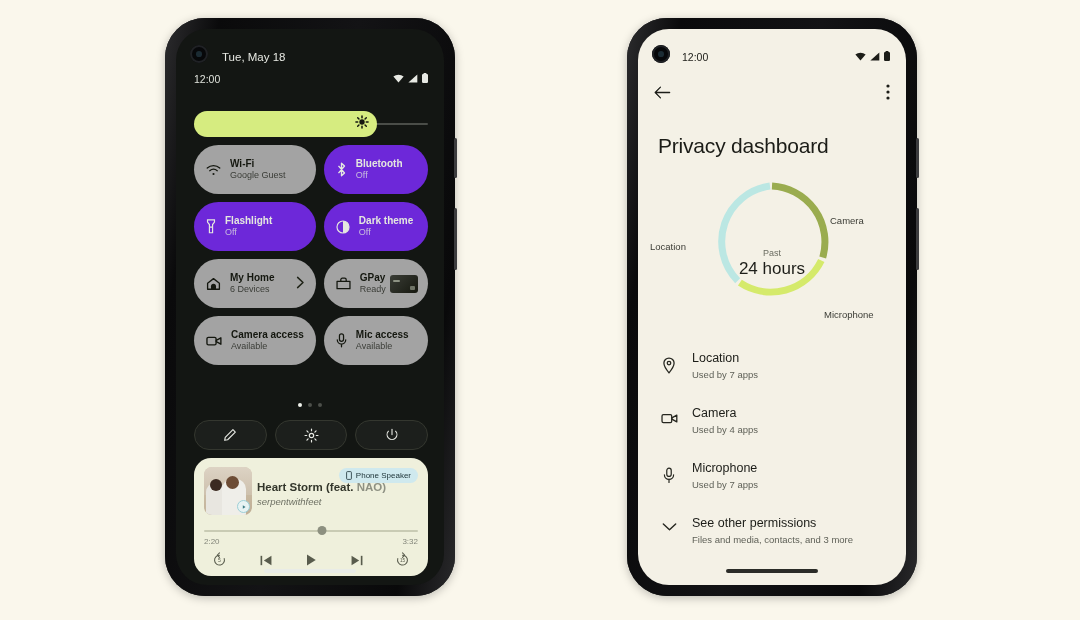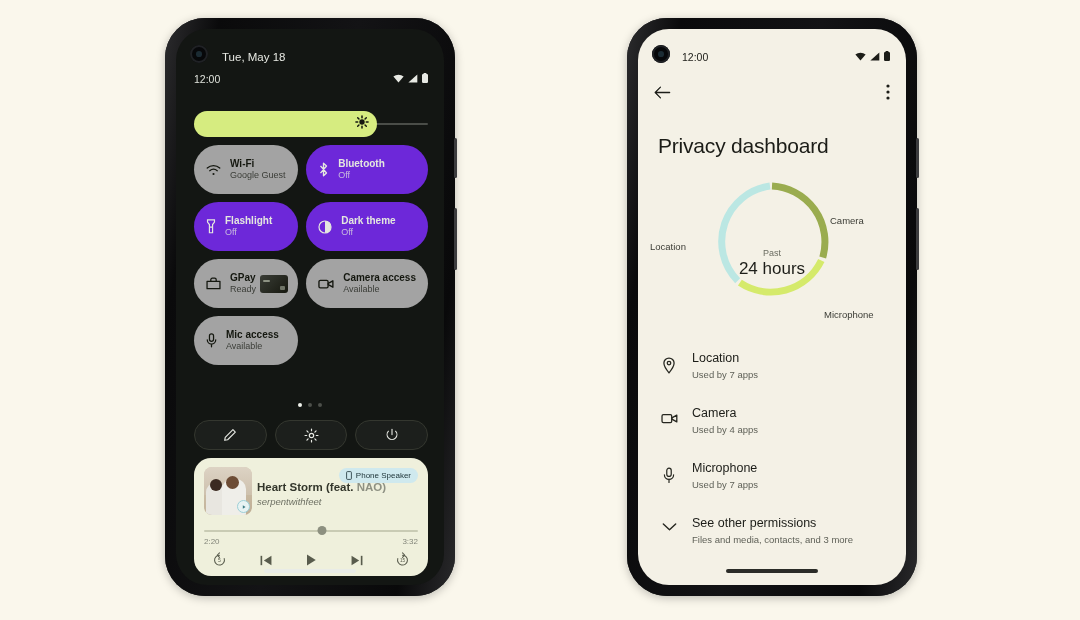--- a/index.html
+++ b/index.html
@@ -218,20 +218,37 @@
                   <circle cx="10" cy="10" r="8.6" fill="none" stroke="#e4e7df" stroke-width="1.7"></circle>
                   <path d="M10 1.4A8.6 8.6 0 0 1 10 18.6Z" fill="#e4e7df"></path>
                 </svg>
             </span>
             <span class="t-txt">
               <span class="t-title">Dark theme</span>
               <span class="t-sub">Off</span>
             </span>
           </div>
 
+          <div class="tile on">
+            <span class="t-ico">
+              <svg width="15" height="14" viewBox="0 0 20 19" fill="none" stroke="#14170f" stroke-width="1.8" stroke-linejoin="round">
+                  <path d="M2 8.4 10 2.2l8 6.2v8.2H2Z"></path>
+                  <path d="M6.6 16.6v-4.2a3.4 3.4 0 0 1 6.8 0v4.2" fill="#14170f" stroke="none"></path>
+                </svg>
+            </span>
+            <span class="t-txt">
+              <span class="t-title">My Home</span>
+              <span class="t-sub">6 Devices</span>
+            </span>
+            <span class="chev">
+              <svg width="9" height="13" viewBox="0 0 9 13" fill="none" stroke="#1f2317" stroke-width="1.5" stroke-linecap="round" stroke-linejoin="round">
+                  <path d="M1.6 1.4 7 6.5l-5.4 5.1"></path>
+                </svg>
+            </span>
+          </div>
 
           <div class="tile on">
             <span class="t-ico">
               <svg width="15" height="13" viewBox="0 0 20 17" fill="none" stroke="#14170f" stroke-width="1.7" stroke-linejoin="round">
                   <path d="M1.4 5.6h17.2v9.8H1.4Z"></path>
                   <path d="M6.4 5.4V3.4a2 2 0 0 1 2-2h3.2a2 2 0 0 1 2 2v2"></path>
                 </svg>
             </span>
             <span class="t-txt">
               <span class="t-title">GPay</span>

